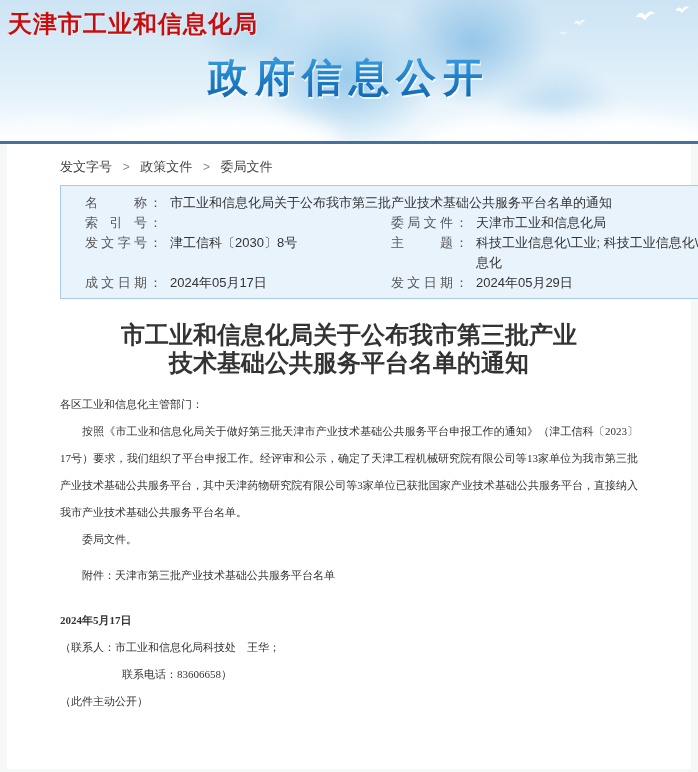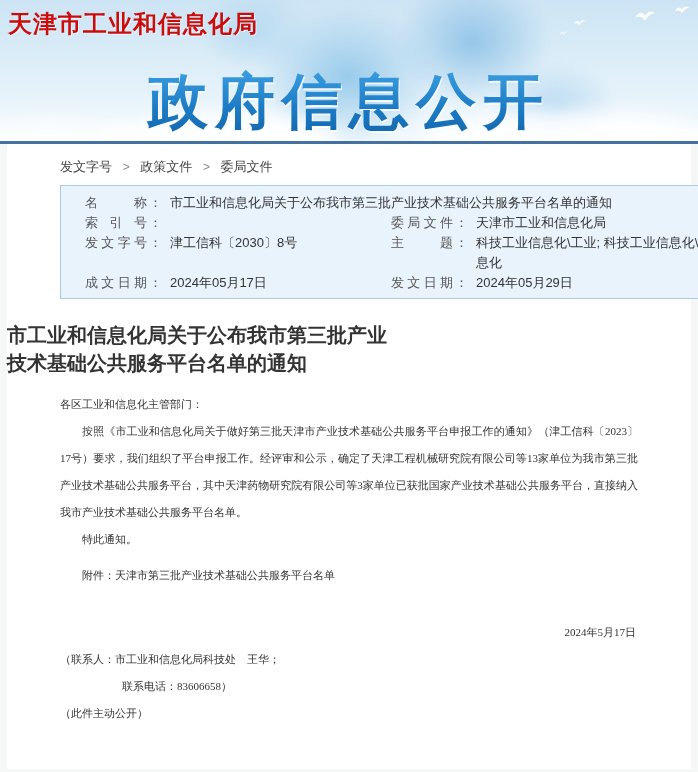--- a/index.html
+++ b/index.html
@@ -34,23 +34,23 @@
   .cloud.c1 { left: 100px; bottom: -26px; width: 240px; height: 54px; }
   .cloud.c2 { left: 420px; bottom: -30px; width: 300px; height: 60px; }
   .cloud.c3 { left: -40px; bottom: -20px; width: 180px; height: 44px; opacity: .8; }
   .site-name {
     position: absolute; top: 8px; left: 8px;
     font-size: 24px; font-weight: 700; letter-spacing: 1px;
     color: #c90d0d;
     text-shadow: 1px 1px 0 rgba(255,255,255,0.55);
   }
   .banner-title {
-    position: absolute; top: 62px; left: 0; width: 100%;
+    position: absolute; top: 50px; left: 0; width: 100%;
     text-align: center;
-    font-size: 60px; font-weight: 800; letter-spacing: 7px;
+    font-size: 40px; font-weight: 800; letter-spacing: 7px;
     background: linear-gradient(180deg, #41a5e6 0%, #1d7cc6 55%, #0f63a9 100%);
     -webkit-background-clip: text; background-clip: text; color: transparent;
     filter: drop-shadow(1px 2px 0 rgba(255,255,255,0.8));
   }
   .dove { position: absolute; }
   .dove.d1 { right: 42px;  top: 8px;  width: 22px; }
   .dove.d2 { right: 8px;   top: 4px;  width: 16px; }
   .dove.d3 { right: 112px; top: 18px; width: 13px; opacity: .85; }
   .dove.d4 { right: 130px; top: 30px; width: 9px;  opacity: .7; }
   
@@ -83,33 +83,34 @@
   .meta-label {
     display: inline-block; width: 62px;
     text-align: justify; text-align-last: justify;
     color: #555; flex: none;
   }
   .meta-colon { margin: 0 8px 0 2px; flex: none; }
   .meta-value { color: #333; }
   
   .doc-title {
     margin-top: 22px;
+    text-align: center;
     font-family: "Liberation Serif", serif;
-    font-weight: 700; font-size: 20px; line-height: 28px;
+    font-weight: 700; font-size: 24px; line-height: 28px;
     color: #333;
   }
   .doc-body {
     margin: 14px 53px 0;
     font-family: "Liberation Serif", serif;
     font-size: 11px; line-height: 27px; color: #333;
     text-align: justify;
   }
   .indent { text-indent: 2em; }
   .attach-line { margin-top: 9px; text-indent: 2em; }
-  .doc-date { text-align: right; margin-top: 30px; padding-right: 2px; }
+  .doc-date { text-align: left; margin-top: 18px; padding-right: 2px; font-weight: bold; }
   .contact { }
   .contact-l2 { padding-left: 62px; }
 </style>
 </head>
 <body>
 
 <div class="header">
   <div class="rose-wash"></div>
   <div class="cloud c1"></div>
   <div class="cloud c2"></div>
@@ -188,21 +189,21 @@
   </div>
 
   <div class="doc-title">
     <div>市工业和信息化局关于公布我市第三批产业</div>
     <div>技术基础公共服务平台名单的通知</div>
   </div>
 
   <div class="doc-body">
     <div>各区工业和信息化主管部门：</div>
     <div class="indent">按照《市工业和信息化局关于做好第三批天津市产业技术基础公共服务平台申报工作的通知》（津工信科〔2023〕17号）要求，我们组织了平台申报工作。经评审和公示，确定了天津工程机械研究院有限公司等13家单位为我市第三批产业技术基础公共服务平台，其中天津药物研究院有限公司等3家单位已获批国家产业技术基础公共服务平台，直接纳入我市产业技术基础公共服务平台名单。</div>
-    <div class="indent">特此通知。</div>
+    <div class="indent">委局文件。</div>
     <div class="attach-line">附件：天津市第三批产业技术基础公共服务平台名单</div>
     <div class="doc-date">2024年5月17日</div>
     <div class="contact">
       <div>（联系人：市工业和信息化局科技处　王华；</div>
       <div class="contact-l2">联系电话：83606658）</div>
       <div>（此件主动公开）</div>
     </div>
   </div>
 
 </div>

